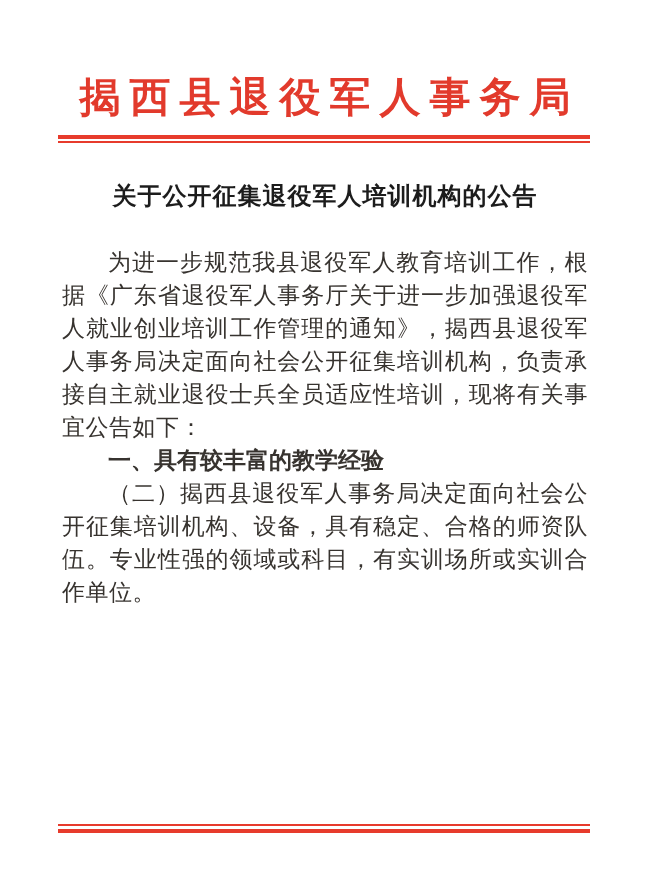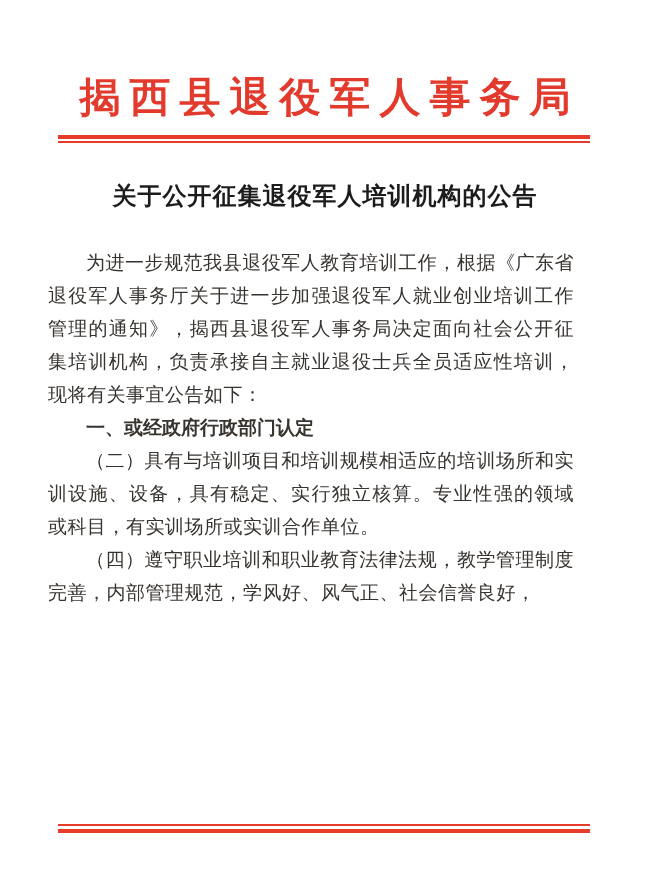--- a/index.html
+++ b/index.html
@@ -66,27 +66,27 @@
     font-family: "Liberation Sans", "DejaVu Sans", sans-serif;
     font-weight: bold;
     font-size: 24px;
     letter-spacing: 1px;
     white-space: nowrap;
   }
   
   .doc-body {
     position: absolute;
     top: 246px;
-    left: 48px;
+    left: 62px;
     width: 526px;
     height: 565px;
     overflow: hidden;
     color: var(--body_text);
     font-family: "Liberation Serif", "DejaVu Serif", serif;
-    font-size: 19px;
+    font-size: 23px;
     line-height: 33px;
     letter-spacing: 0.5px;
     text-align: justify;
   }
   .doc-body p {
     margin: 0;
     text-indent: 2em;
   }
   .doc-body p.section-heading {
     font-family: "Liberation Sans", "DejaVu Sans", sans-serif;
@@ -119,23 +119,22 @@
 
   <div class="letterhead-rule">
     <div class="rule-thick"></div>
     <div class="rule-thin"></div>
   </div>
 
   <h1 class="doc-title">关于公开征集退役军人培训机构的公告</h1>
 
   <div class="doc-body">
     <p>为进一步规范我县退役军人教育培训工作，根据《广东省退役军人事务厅关于进一步加强退役军人就业创业培训工作管理的通知》，揭西县退役军人事务局决定面向社会公开征集培训机构，负责承接自主就业退役士兵全员适应性培训，现将有关事宜公告如下：</p>
-    <p class="section-heading">一、或经政府行政部门认定</p>
-    <p>（二）具有与培训项目和培训规模相适应的培训场所和实训设施、设备，具有稳定、实行独立核算。专业性强的领域或科目，有实训场所或实训合作单位。</p>
-    <p>（四）遵守职业培训和职业教育法律法规，教学管理制度完善，内部管理规范，学风好、风气正、社会信誉良好，</p>
+    <p class="section-heading">一、具有较丰富的教学经验</p>
+    <p>（二）揭西县退役军人事务局决定面向社会公开征集培训机构、设备，具有稳定、合格的师资队伍。专业性强的领域或科目，有实训场所或实训合作单位。</p>
   </div>
 
   <div class="footer-rule">
     <div class="rule-thin"></div>
     <div class="rule-thick"></div>
   </div>
 
 </div>
 
 </body></html>

